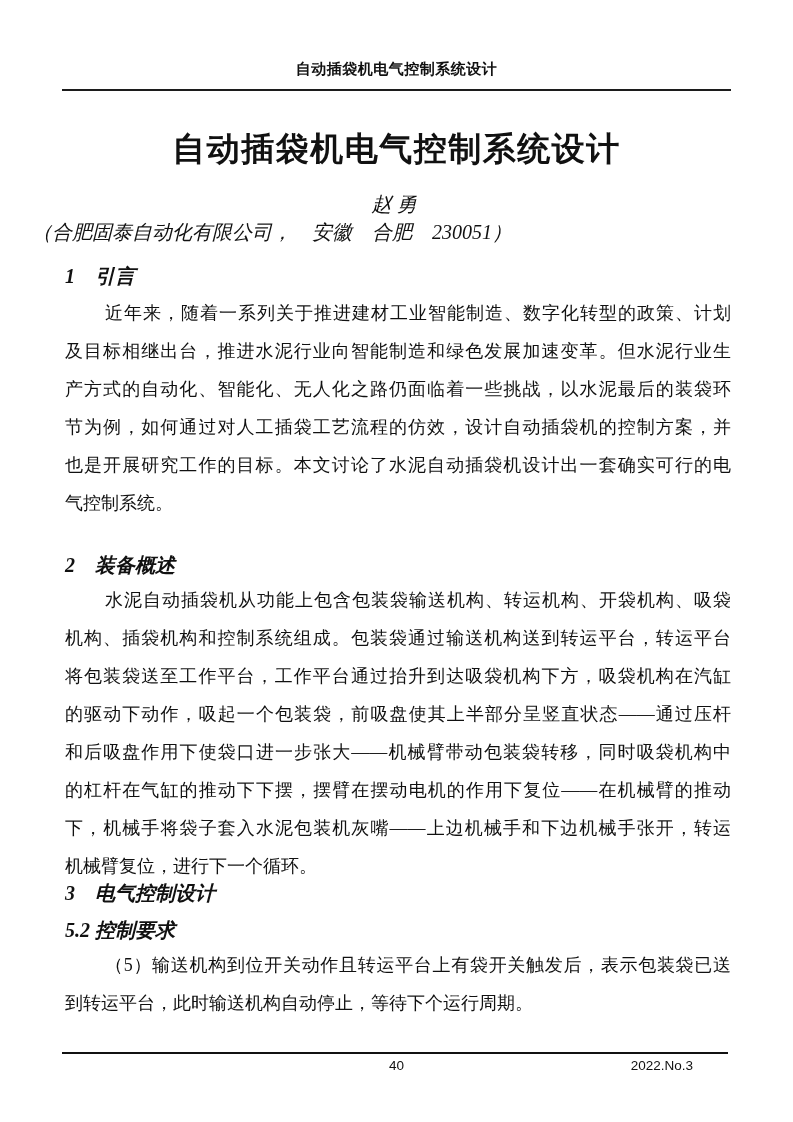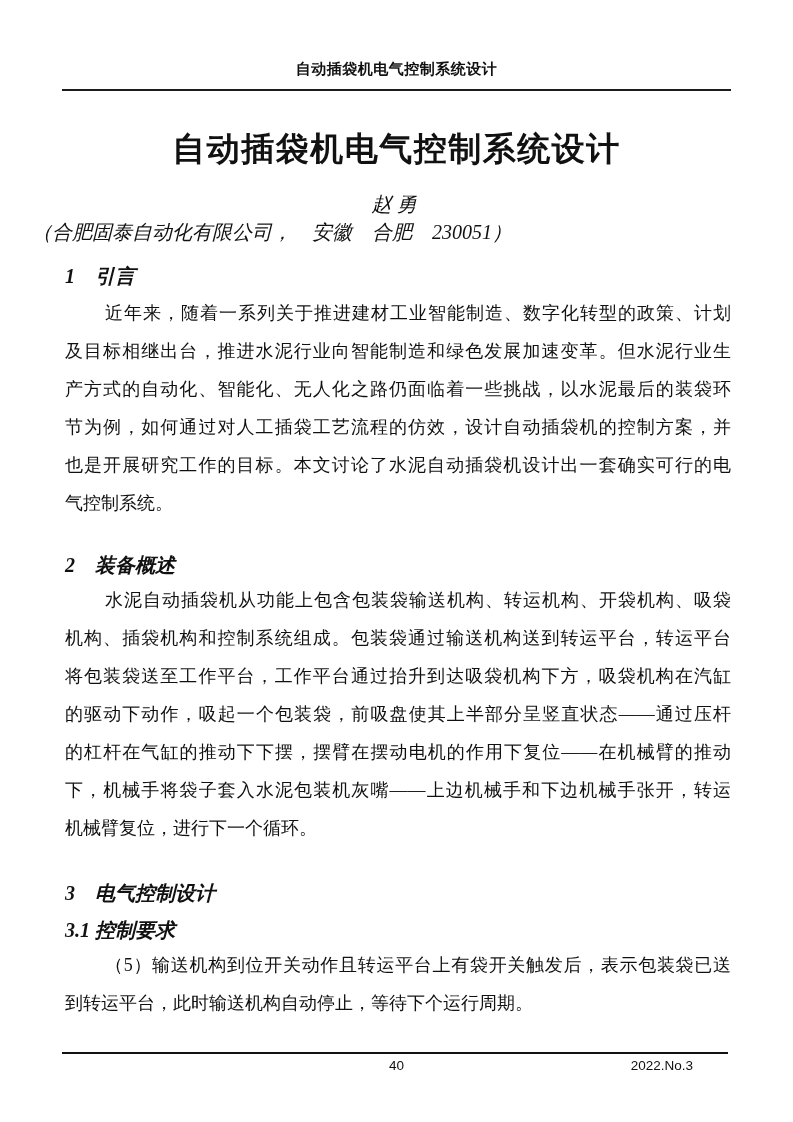--- a/index.html
+++ b/index.html
@@ -124,27 +124,28 @@
   <div class="line">也是开展研究工作的目标。本文讨论了水泥自动插袋机设计出一套确实可行的电</div>
   <div class="line last">气控制系统。</div>
 </div>
 
 <div class="abs sec-h h-s2">2　装备概述</div>
 <div class="abs para p2">
   <div class="line first">水泥自动插袋机从功能上包含包装袋输送机构、转运机构、开袋机构、吸袋</div>
   <div class="line">机构、插袋机构和控制系统组成。包装袋通过输送机构送到转运平台，转运平台</div>
   <div class="line">将包装袋送至工作平台，工作平台通过抬升到达吸袋机构下方，吸袋机构在汽缸</div>
   <div class="line">的驱动下动作，吸起一个包装袋，前吸盘使其上半部分呈竖直状态——通过压杆</div>
+  <div class="line">和后吸盘作用下使袋口进一步张大——机械臂带动包装袋转移，同时吸袋机构中</div>
   <div class="line">的杠杆在气缸的推动下下摆，摆臂在摆动电机的作用下复位——在机械臂的推动</div>
   <div class="line">下，机械手将袋子套入水泥包装机灰嘴——上边机械手和下边机械手张开，转运</div>
   <div class="line last">机械臂复位，进行下一个循环。</div>
 </div>
 
 <div class="abs sec-h h-s3">3　电气控制设计</div>
-<div class="abs sec-h h-s31">3.1 控制要求</div>
+<div class="abs sec-h h-s31">5.2 控制要求</div>
 <div class="abs para p3">
   <div class="line first">（5）输送机构到位开关动作且转运平台上有袋开关触发后，表示包装袋已送</div>
   <div class="line last">到转运平台，此时输送机构自动停止，等待下个运行周期。</div>
 </div>
 
 <div class="abs foot-rule"></div>
 <div class="abs page-num">40</div>
 <div class="abs issue-num">2022.No.3</div>
 
 </body></html>

